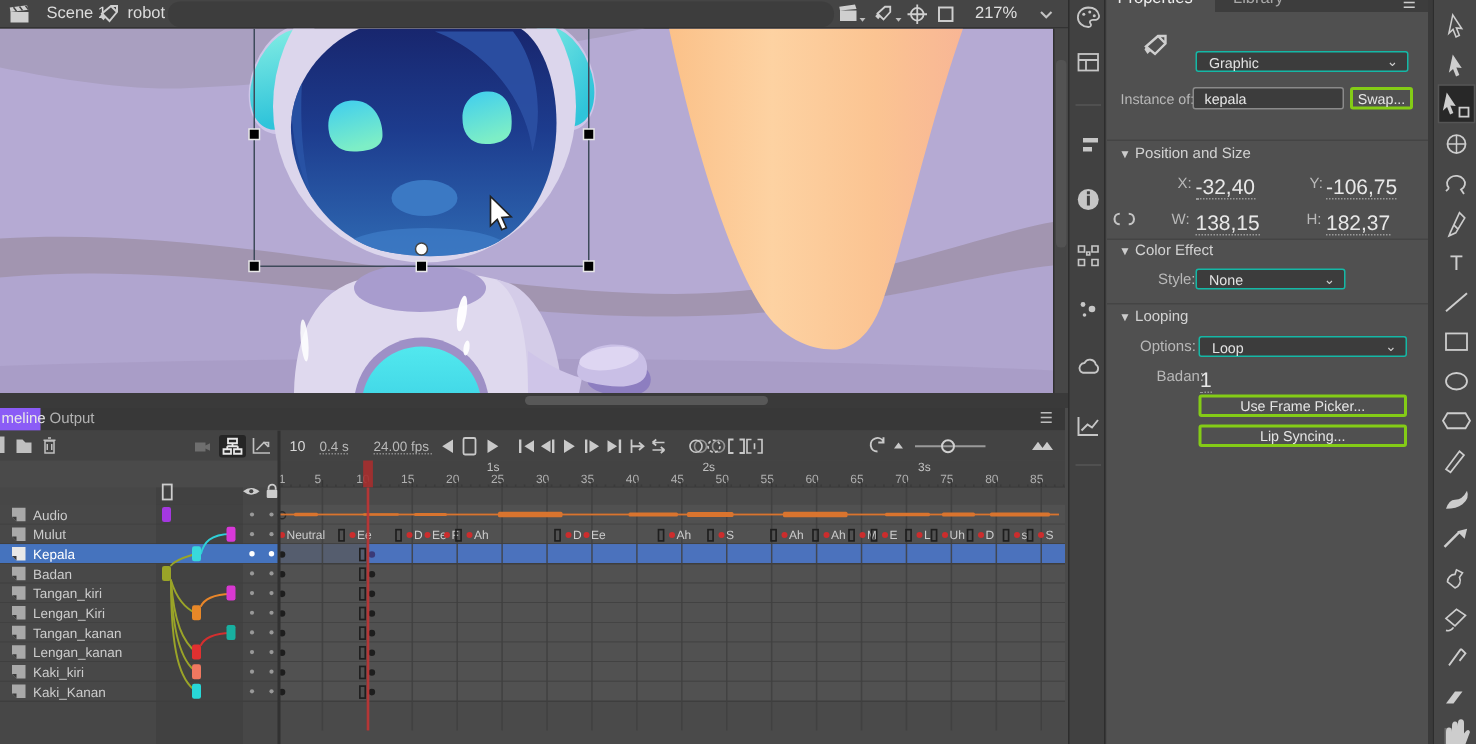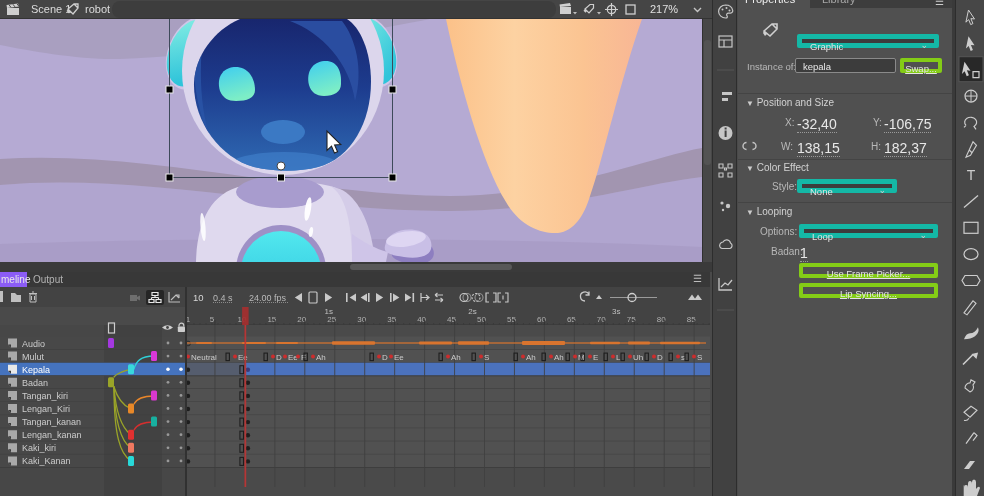--- a/index.html
+++ b/index.html
@@ -18,23 +18,23 @@
 #hthumb{left:350px;top:264px;width:162px;height:6px;background:#585858;border-radius:3px;}
 
 #strip{left:712px;top:0;width:25px;height:496px;background:#414141;border-left:1px solid #2d2d2d;border-right:1px solid #2d2d2d;}
 #props{left:738px;top:0;width:214px;height:496px;background:#505050;}
 #tools{left:955px;top:0;width:29px;height:496px;background:#474747;border-left:1px solid #2d2d2d;}
 #gutter{left:952px;top:0;width:3px;height:496px;background:#3a3a3a;}
 
 .ptext{position:absolute;font-size:10px;color:#b8b8b8;}
 .pval{position:absolute;font-size:14px;color:#e8e8e8;border-bottom:1px dotted #9a9a9a;}
 .phead{position:absolute;font-size:10px;color:#d2d2d2;}
-.dd{position:absolute;background:#3c3c3c;border:5px solid #14b8a6;border-radius:2px;font-size:9.5px;color:#e2e2e2;padding:1.5px 0 0 8px;}
+.dd{position:absolute;background:#3c3c3c;border:1px solid #14b8a6;border-radius:2px;font-size:9.5px;color:#e2e2e2;padding:1.5px 0 0 8px;}
 .dd .chev{position:absolute;right:6px;top:1px;color:#cfcfcf;font-size:9px;}
-.pbtn{position:absolute;background:#505050;border:4px solid #84cc16;border-radius:2px;font-size:9.5px;color:#e4e4e4;text-align:center;text-decoration:underline;}
+.pbtn{position:absolute;background:#505050;border:2px solid #84cc16;border-radius:2px;font-size:9.5px;color:#e4e4e4;text-align:center;}
 .sep{position:absolute;left:738px;width:214px;height:1px;background:#444;}
 
 #tl{left:0;top:272px;width:710px;height:224px;background:#4a4a4a;}
 #tltabs{position:absolute;left:0;top:0;width:710px;height:15px;background:#383838;}
 #tltab1{position:absolute;left:0;top:0;width:27px;height:15px;background:#8b5cf6;color:#e8e8e8;font-size:10px;padding:2px 0 0 1px;}
 #tltab2{position:absolute;left:33px;top:2px;color:#b2b2b2;font-size:10px;}
 .icon{position:absolute;}
 </style>
 </head>
 <body>

